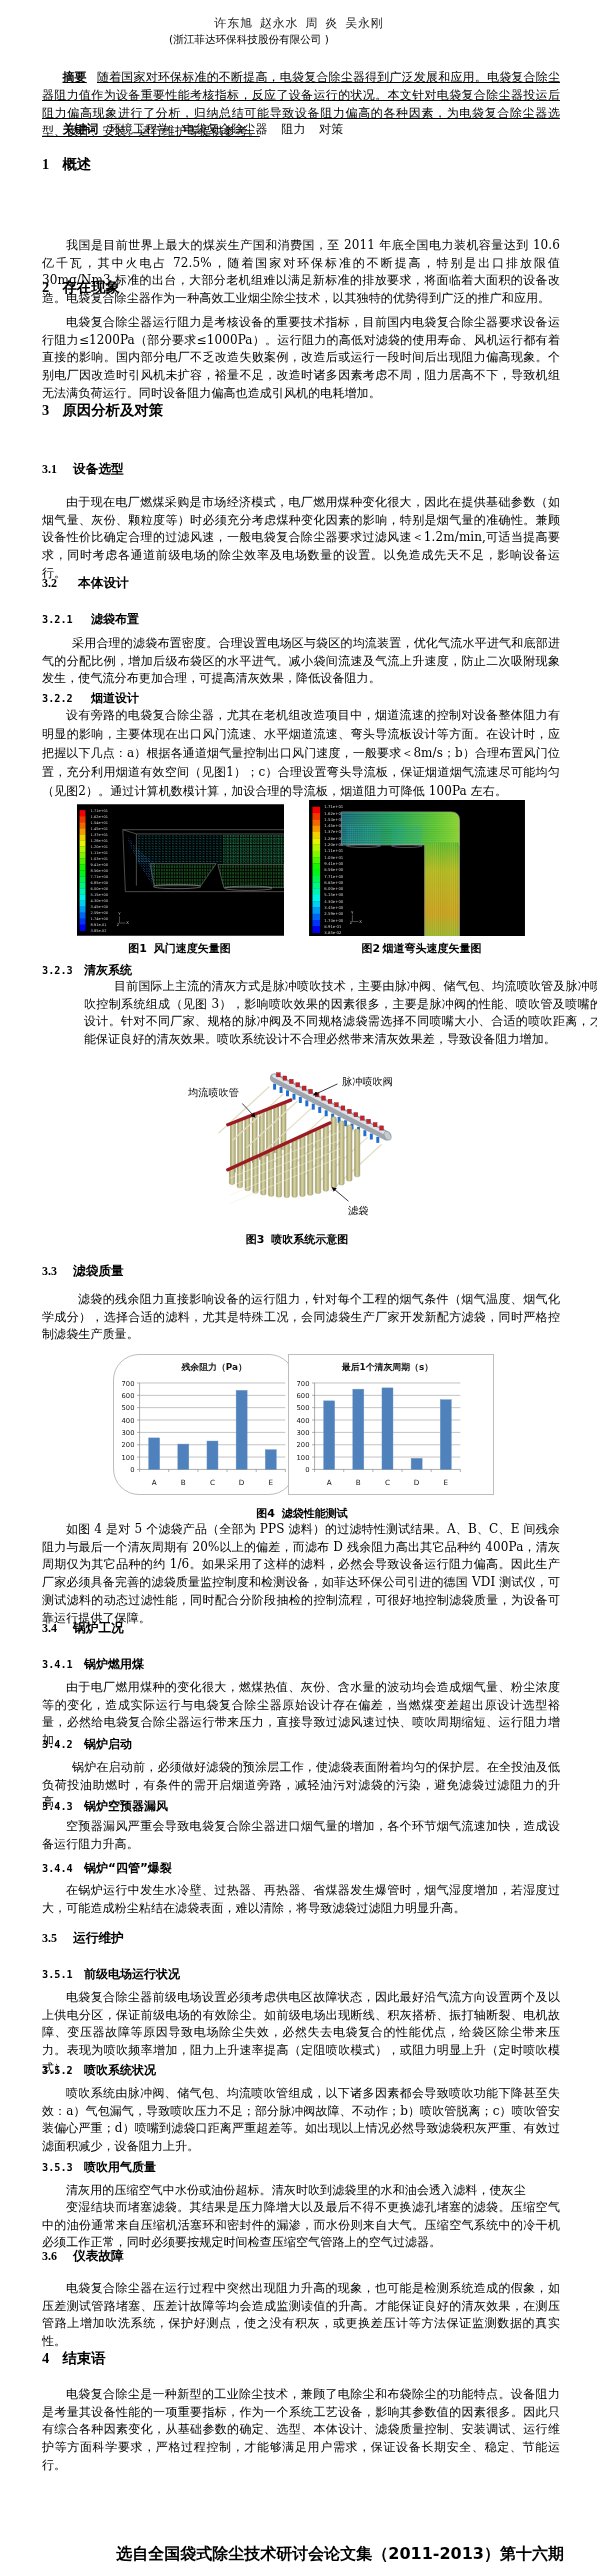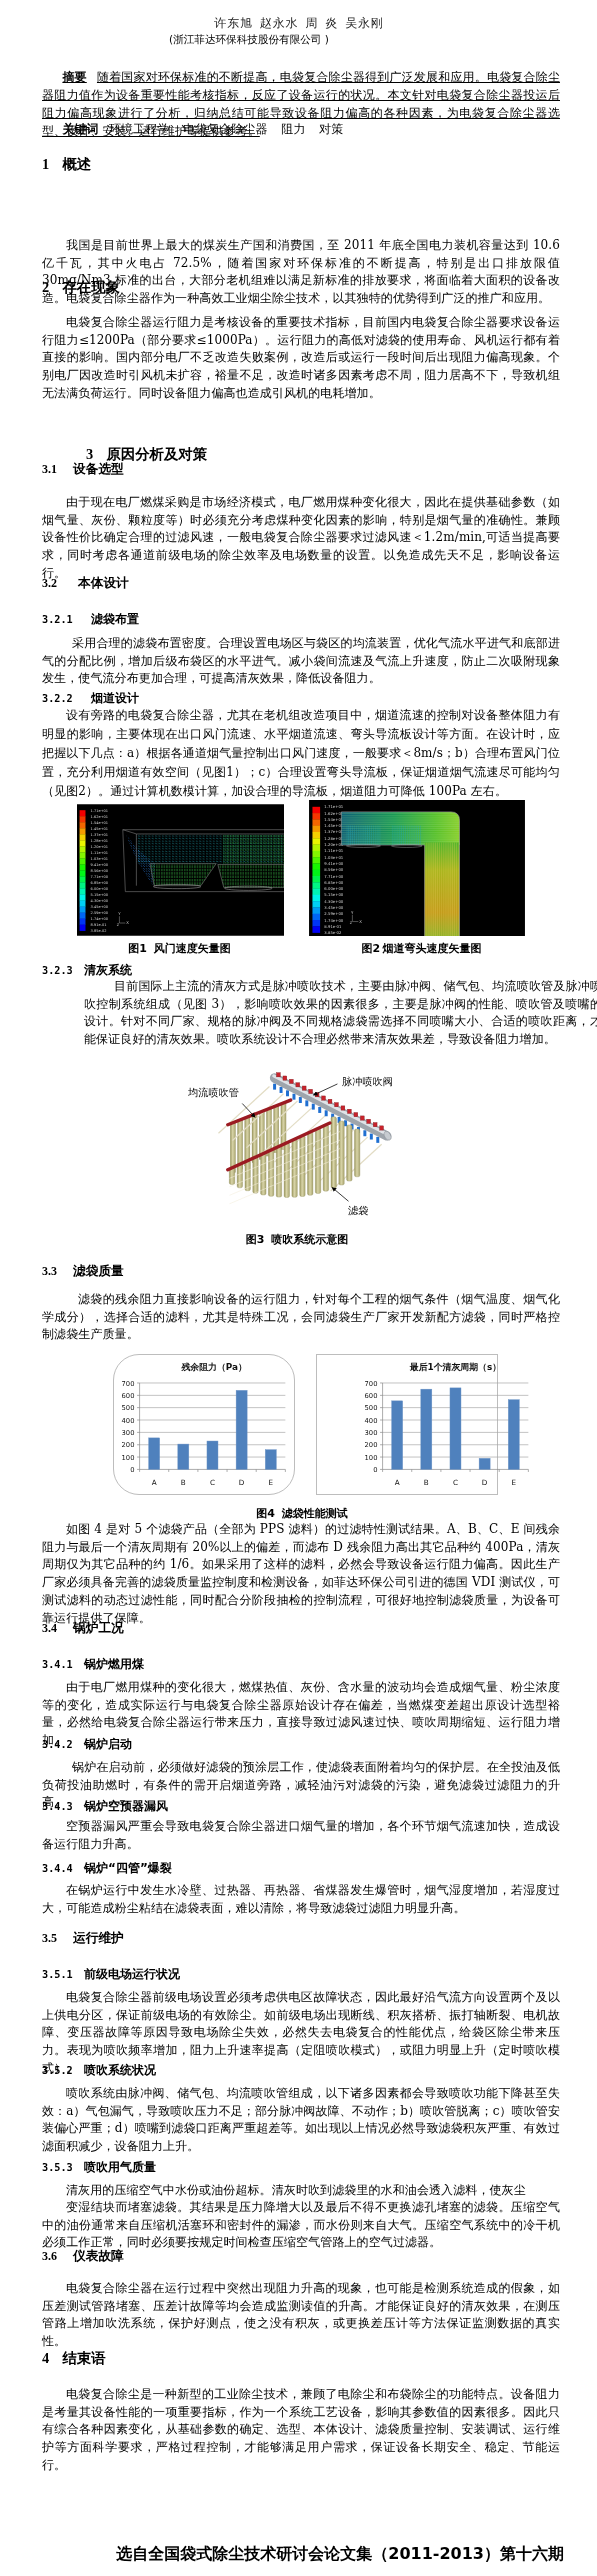--- a/index.html
+++ b/index.html
@@ -36,21 +36,21 @@
 
 <p class="blk" style="top:68px;text-indent:20.4px;line-height:18px;text-decoration:underline;"><span class="lbl" style="margin-right:10.2px;">摘要</span><span>随着国家对环保标准的不断提高，电袋复合除尘器得到广泛发展和应用。电袋复合除尘器阻力值作为设备重要性能考核指标，反应了设备运行的状况。本文针对电袋复合除尘器投运后阻力偏高现象进行了分析，归纳总结可能导致设备阻力偏高的各种因素，为电袋复合除尘器选型、设计、安装、运行维护等提供参考。</span></p>
 <p class="blk" style="top:121px;text-indent:20.4px;"><span class="lbl kwlbl">关键词</span><span class="kw">环境工程学</span><span class="kw">电袋复合除尘器</span><span class="kw">阻力</span><span class="kw">对策</span></p>
 
 <h1 class="h h1" style="top:155px;"><span class="num">1</span><span>概述</span></h1>
 <p class="blk ind" style="top:193px;margin-top:44px;">我国是目前世界上最大的煤炭生产国和消费国，至 2011 年底全国电力装机容量达到 10.6 亿千瓦，其中火电占 72.5%，随着国家对环保标准的不断提高，特别是出口排放限值 30mg/Nm3 标准的出台，大部分老机组难以满足新标准的排放要求，将面临着大面积的设备改造。电袋复合除尘器作为一种高效工业烟尘除尘技术，以其独特的优势得到广泛的推广和应用。</p>
 
 <h1 class="h h1" style="top:278px;"><span class="num">2</span><span>存在现象</span></h1>
 <p class="blk ind" style="top:314px;">电袋复合除尘器运行阻力是考核设备的重要技术指标，目前国内电袋复合除尘器要求设备运行阻力≤1200Pa（部分要求≤1000Pa）。运行阻力的高低对滤袋的使用寿命、风机运行都有着直接的影响。国内部分电厂不乏改造失败案例，改造后或运行一段时间后出现阻力偏高现象。个别电厂因改造时引风机未扩容，裕量不足，改造时诸多因素考虑不周，阻力居高不下，导致机组无法满负荷运行。同时设备阻力偏高也造成引风机的电耗增加。</p>
 
-<h1 class="h h1" style="top:445px;margin-left:44px;"><span class="num">3</span><span>原因分析及对策</span></h1>
+<h1 class="h h1" style="top:401px;"><span class="num">3</span><span>原因分析及对策</span></h1>
 
 <h2 class="h h2" style="top:460px;"><span class="num">3.1</span><span>设备选型</span></h2>
 <p class="blk ind" style="top:494px;">由于现在电厂燃煤采购是市场经济模式，电厂燃用煤种变化很大，因此在提供基础参数（如烟气量、灰份、颗粒度等）时必须充分考虑煤种变化因素的影响，特别是烟气量的准确性。兼顾设备性价比确定合理的过滤风速，一般电袋复合除尘器要求过滤风速＜1.2m/min,可适当提高要求，同时考虑各通道前级电场的除尘效率及电场数量的设置。以免造成先天不足，影响设备运行。</p>
 
 <h2 class="h h2" style="top:574px;"><span class="num" style="width:36px">3.2</span><span>本体设计</span></h2>
 
 <h3 class="h h3 wide" style="top:610px;"><span class="num">3.2.1</span><span>滤袋布置</span></h3>
 <p class="blk ind2" style="top:635px;">采用合理的滤袋布置密度。合理设置电场区与袋区的均流装置，优化气流水平进气和底部进气的分配比例，增加后级布袋区的水平进气。减小袋间流速及气流上升速度，防止二次吸附现象发生，使气流分布更加合理，可提高清灰效果，降低设备阻力。</p>
 
 <h3 class="h h3 wide" style="top:689px;"><span class="num">3.2.2</span><span>烟道设计</span></h3>
@@ -372,21 +372,21 @@
       <rect x="109.5" y="101.5" width="13" height="33.5" fill="#4F81BD" stroke="#6d94c6" stroke-width="0.5"></rect>
       <rect x="143.9" y="41.7" width="13" height="93.3" fill="#4F81BD" stroke="#6d94c6" stroke-width="0.5"></rect>
       <rect x="178.3" y="111.7" width="13" height="23.3" fill="#4F81BD" stroke="#6d94c6" stroke-width="0.5"></rect>
       <text x="47.2" y="153" text-anchor="middle" font-size="8.5" font-family="DejaVu Sans, sans-serif" fill="#111">A</text>
       <text x="81.6" y="153" text-anchor="middle" font-size="8.5" font-family="DejaVu Sans, sans-serif" fill="#111">B</text>
       <text x="116.0" y="153" text-anchor="middle" font-size="8.5" font-family="DejaVu Sans, sans-serif" fill="#111">C</text>
       <text x="150.4" y="153" text-anchor="middle" font-size="8.5" font-family="DejaVu Sans, sans-serif" fill="#111">D</text>
       <text x="184.8" y="153" text-anchor="middle" font-size="8.5" font-family="DejaVu Sans, sans-serif" fill="#111">E</text>
     </svg>
 </div>
-<div class="chartframe" style="left:316px;top:1354px;width:182px;height:141px;padding-left:40px;">
+<div class="chartframe" style="left:288px;top:1354px;width:206px;height:141px;">
   <svg id="chart-svg-1" width="180" height="139" viewBox="0 0 212 164">
     <text x="116" y="18" text-anchor="middle" font-size="10.5" font-weight="bold" font-family="DejaVu Sans, sans-serif" fill="#111">最后1个清灰周期（s）</text>
   <line x1="30" y1="135.0" x2="202" y2="135.0" stroke="#868686" stroke-width="0.8"></line>
       <line x1="27" y1="135.0" x2="30" y2="135.0" stroke="#868686" stroke-width="0.8"></line>
       <text x="24" y="138.0" text-anchor="end" font-size="8" font-family="DejaVu Sans, sans-serif" fill="#111">0</text>
       <line x1="30" y1="120.4" x2="202" y2="120.4" stroke="#a6a6a6" stroke-width="0.8"></line>
       <line x1="27" y1="120.4" x2="30" y2="120.4" stroke="#868686" stroke-width="0.8"></line>
       <text x="24" y="123.4" text-anchor="end" font-size="8" font-family="DejaVu Sans, sans-serif" fill="#111">100</text>
       <line x1="30" y1="105.9" x2="202" y2="105.9" stroke="#a6a6a6" stroke-width="0.8"></line>
       <line x1="27" y1="105.9" x2="30" y2="105.9" stroke="#868686" stroke-width="0.8"></line>

